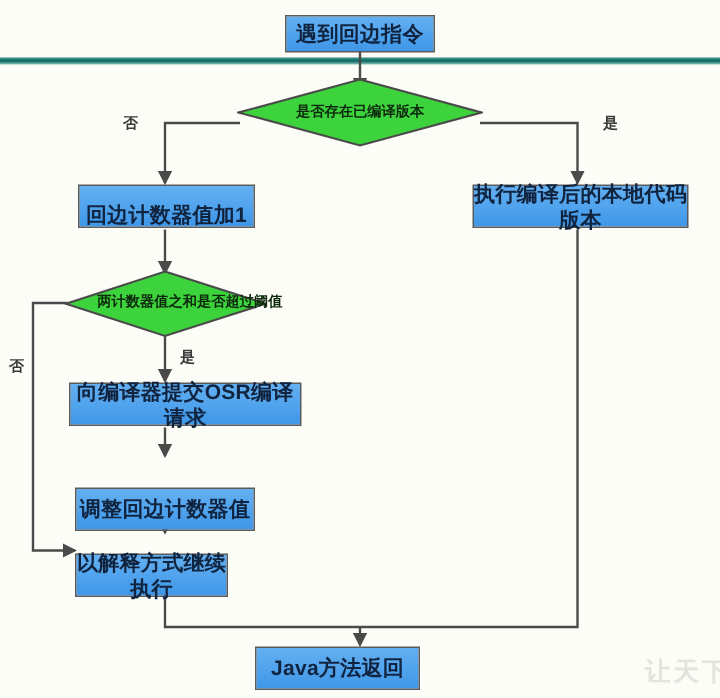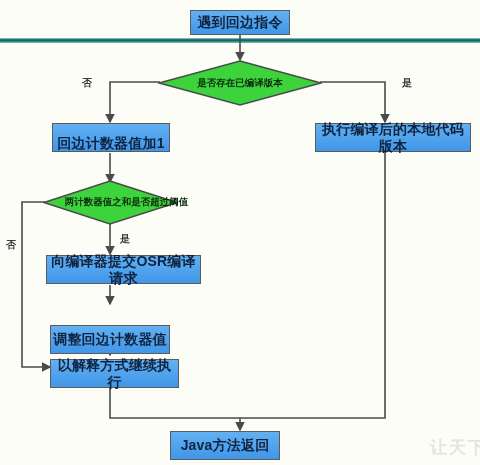--- a/index.html
+++ b/index.html
@@ -127,51 +127,51 @@
       <path d="M 385 153 L 385 418 L 240 418"></path>
 
       <path d="M 240 418 L 240 430" marker-end="url(#arrow)"></path>
     </g>
   </svg>
 
   <div class="node proc grad" style="left:190px; top:10px; width:100px; height:25px;">
     <span>遇到回边指令</span>
   </div>
 
-  <div class="decision-wrap" style="left:158px; top:60px; width:164px; height:46px;">
+  <div class="decision-wrap" style="left:158px; top:52px; width:164px; height:46px;">
     <svg width="164" height="46" viewBox="0 0 164 46">
       <polygon points="82,1 163,23 82,45 1,23" fill="#3cd33c" stroke="#4a4a4a" stroke-width="1.4"></polygon>
     </svg>
     <div class="decision-label">是否存在已编译版本</div>
   </div>
 
   <div class="node proc grad" style="left:52px; top:123px; width:118px; height:29px;align-items:flex-end;">
     <span>回边计数器值加1</span>
   </div>
 
-  <div class="node proc grad" style="left:315px; top:123px; width:156px; height:29px;">
+  <div class="node proc grad" style="left:315px; top:123px; width:144px; height:29px;">
     <span>执行编译后的本地代码版本</span>
   </div>
 
   <div class="decision-wrap" style="left:43px; top:180px; width:135px; height:45px;">
     <svg width="135" height="45" viewBox="0 0 135 45">
       <polygon points="67,1 134,22.5 67,44 1,22.5" fill="#3cd33c" stroke="#4a4a4a" stroke-width="1.4"></polygon>
     </svg>
     <div class="decision-label" style="padding:0 16px;">两计数器值之和是否超过阈值</div>
   </div>
 
   <div class="node proc grad" style="left:46px; top:255px; width:155px; height:29px;">
     <span>向编译器提交OSR编译请求</span>
   </div>
 
   <div class="node proc grad" style="left:50px; top:305px; width:120px; height:29px;margin-top:20px;">
     <span>调整回边计数器值</span>
   </div>
 
-  <div class="node proc grad" style="left:50px; top:359px; width:129px; height:29px;justify-content:center;">
+  <div class="node proc grad" style="left:50px; top:369px; width:102px; height:29px;justify-content:center;">
     <span>以解释方式继续执行</span>
   </div>
 
   <div class="node proc grad" style="left:170px; top:431px; width:110px; height:29px;">
     <span>Java方法返回</span>
   </div>
 
   <div class="edge-label" style="left:82px; top:78px;">否</div>
 
   <div class="edge-label" style="left:402px; top:78px;">是</div>

